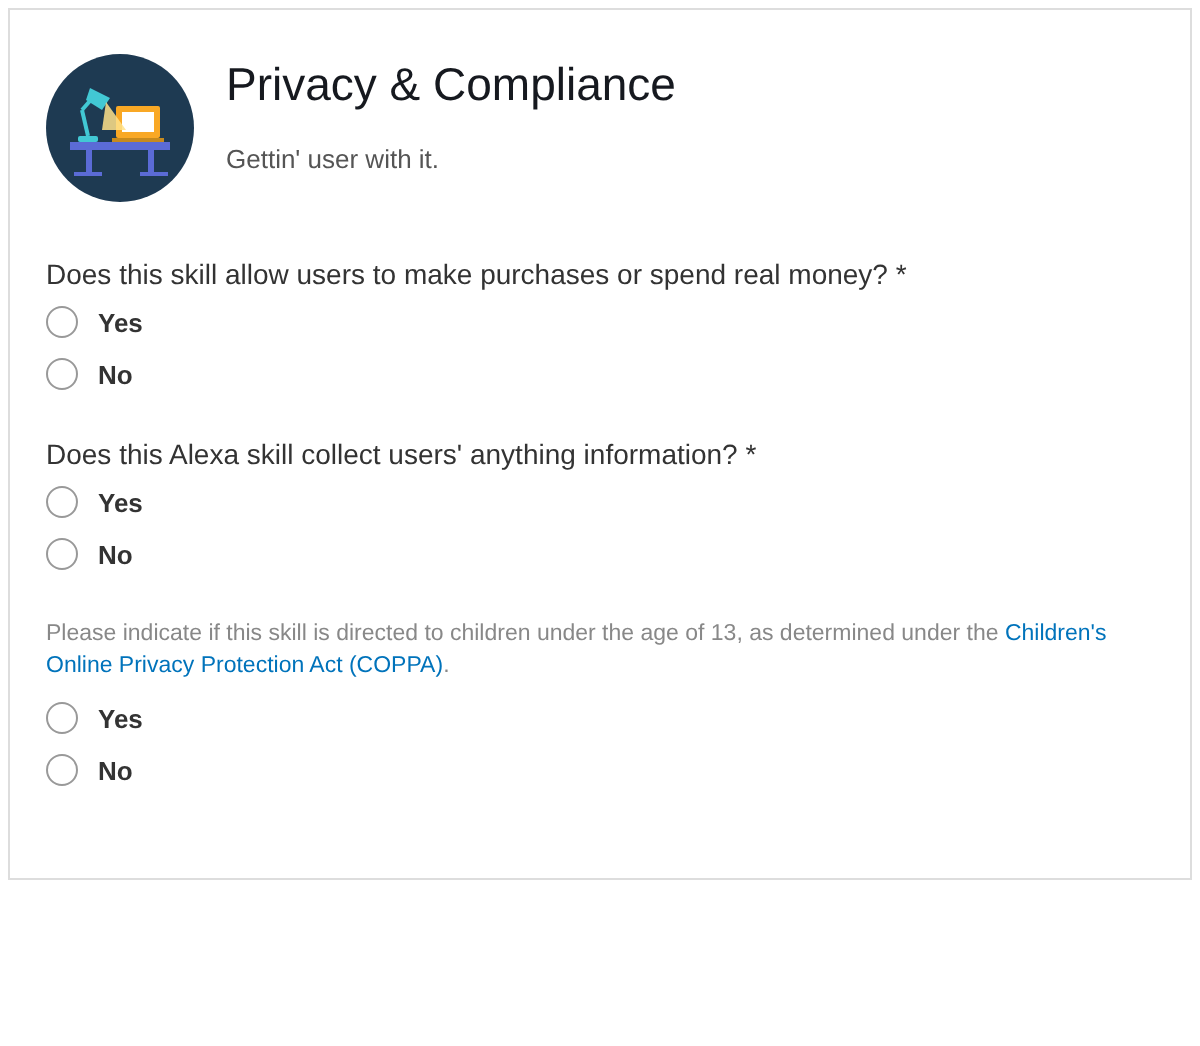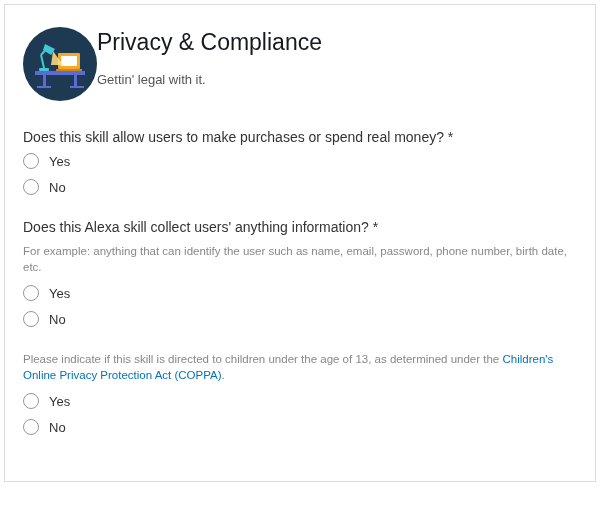--- a/index.html
+++ b/index.html
@@ -9,20 +9,21 @@
       padding: 4px;
     }
     .container {
       width: 592px;
       border: 1px solid #ddd;
       padding: 22px 18px 22px 18px;
       background: #fff;
     }
     .header {
       display: flex;
+      gap: 16px;
       margin-bottom: 28px;
     }
     .icon-circle {
       width: 74px;
       height: 74px;
       flex-shrink: 0;
     }
     .header-text h1 {
       font-size: 23px;
       font-weight: 500;
@@ -51,20 +52,21 @@
     .hint a {
       color: #0073bb;
       text-decoration: none;
     }
     .radio-row {
       display: flex;
       align-items: center;
       gap: 10px;
       margin-bottom: 10px;
       cursor: pointer;
+      font-weight: bold;
     }
     .radio-circle {
       width: 16px;
       height: 16px;
       border: 1px solid #999;
       border-radius: 50%;
       background: #fff;
       flex-shrink: 0;
     }
     .radio-label {
@@ -97,39 +99,38 @@
         <line x1="21" y1="41" x2="18" y2="28" stroke="#42c8d4" stroke-width="2"></line>
         <line x1="18" y1="28" x2="25" y2="20" stroke="#42c8d4" stroke-width="2"></line>
 
         <path d="M 22 17 L 32 22 L 28 28 L 20 23 Z" fill="#42c8d4"></path>
 
         <path d="M 30 24 L 40 38 L 28 38 Z" fill="#ffe28a" opacity="0.85"></path>
       </svg>
     </div>
     <div class="header-text">
       <h1>Privacy &amp; Compliance</h1>
-      <div class="subtitle">Gettin' legal with it.</div>
+      <div class="subtitle">Gettin' user with it.</div>
     </div>
   </div>
 
   <div class="question-block">
     <div class="question">Does this skill allow users to make purchases or spend real money? *</div>
     <div class="radio-row">
       <div class="radio-circle"></div>
       <span class="radio-label">Yes</span>
     </div>
     <div class="radio-row">
       <div class="radio-circle"></div>
       <span class="radio-label">No</span>
     </div>
   </div>
 
   <div class="question-block">
     <div class="question">Does this Alexa skill collect users' anything information? *</div>
-    <div class="hint">For example: anything that can identify the user such as name, email, password, phone number, birth date, etc.</div>
     <div class="radio-row">
       <div class="radio-circle"></div>
       <span class="radio-label">Yes</span>
     </div>
     <div class="radio-row">
       <div class="radio-circle"></div>
       <span class="radio-label">No</span>
     </div>
   </div>
 

